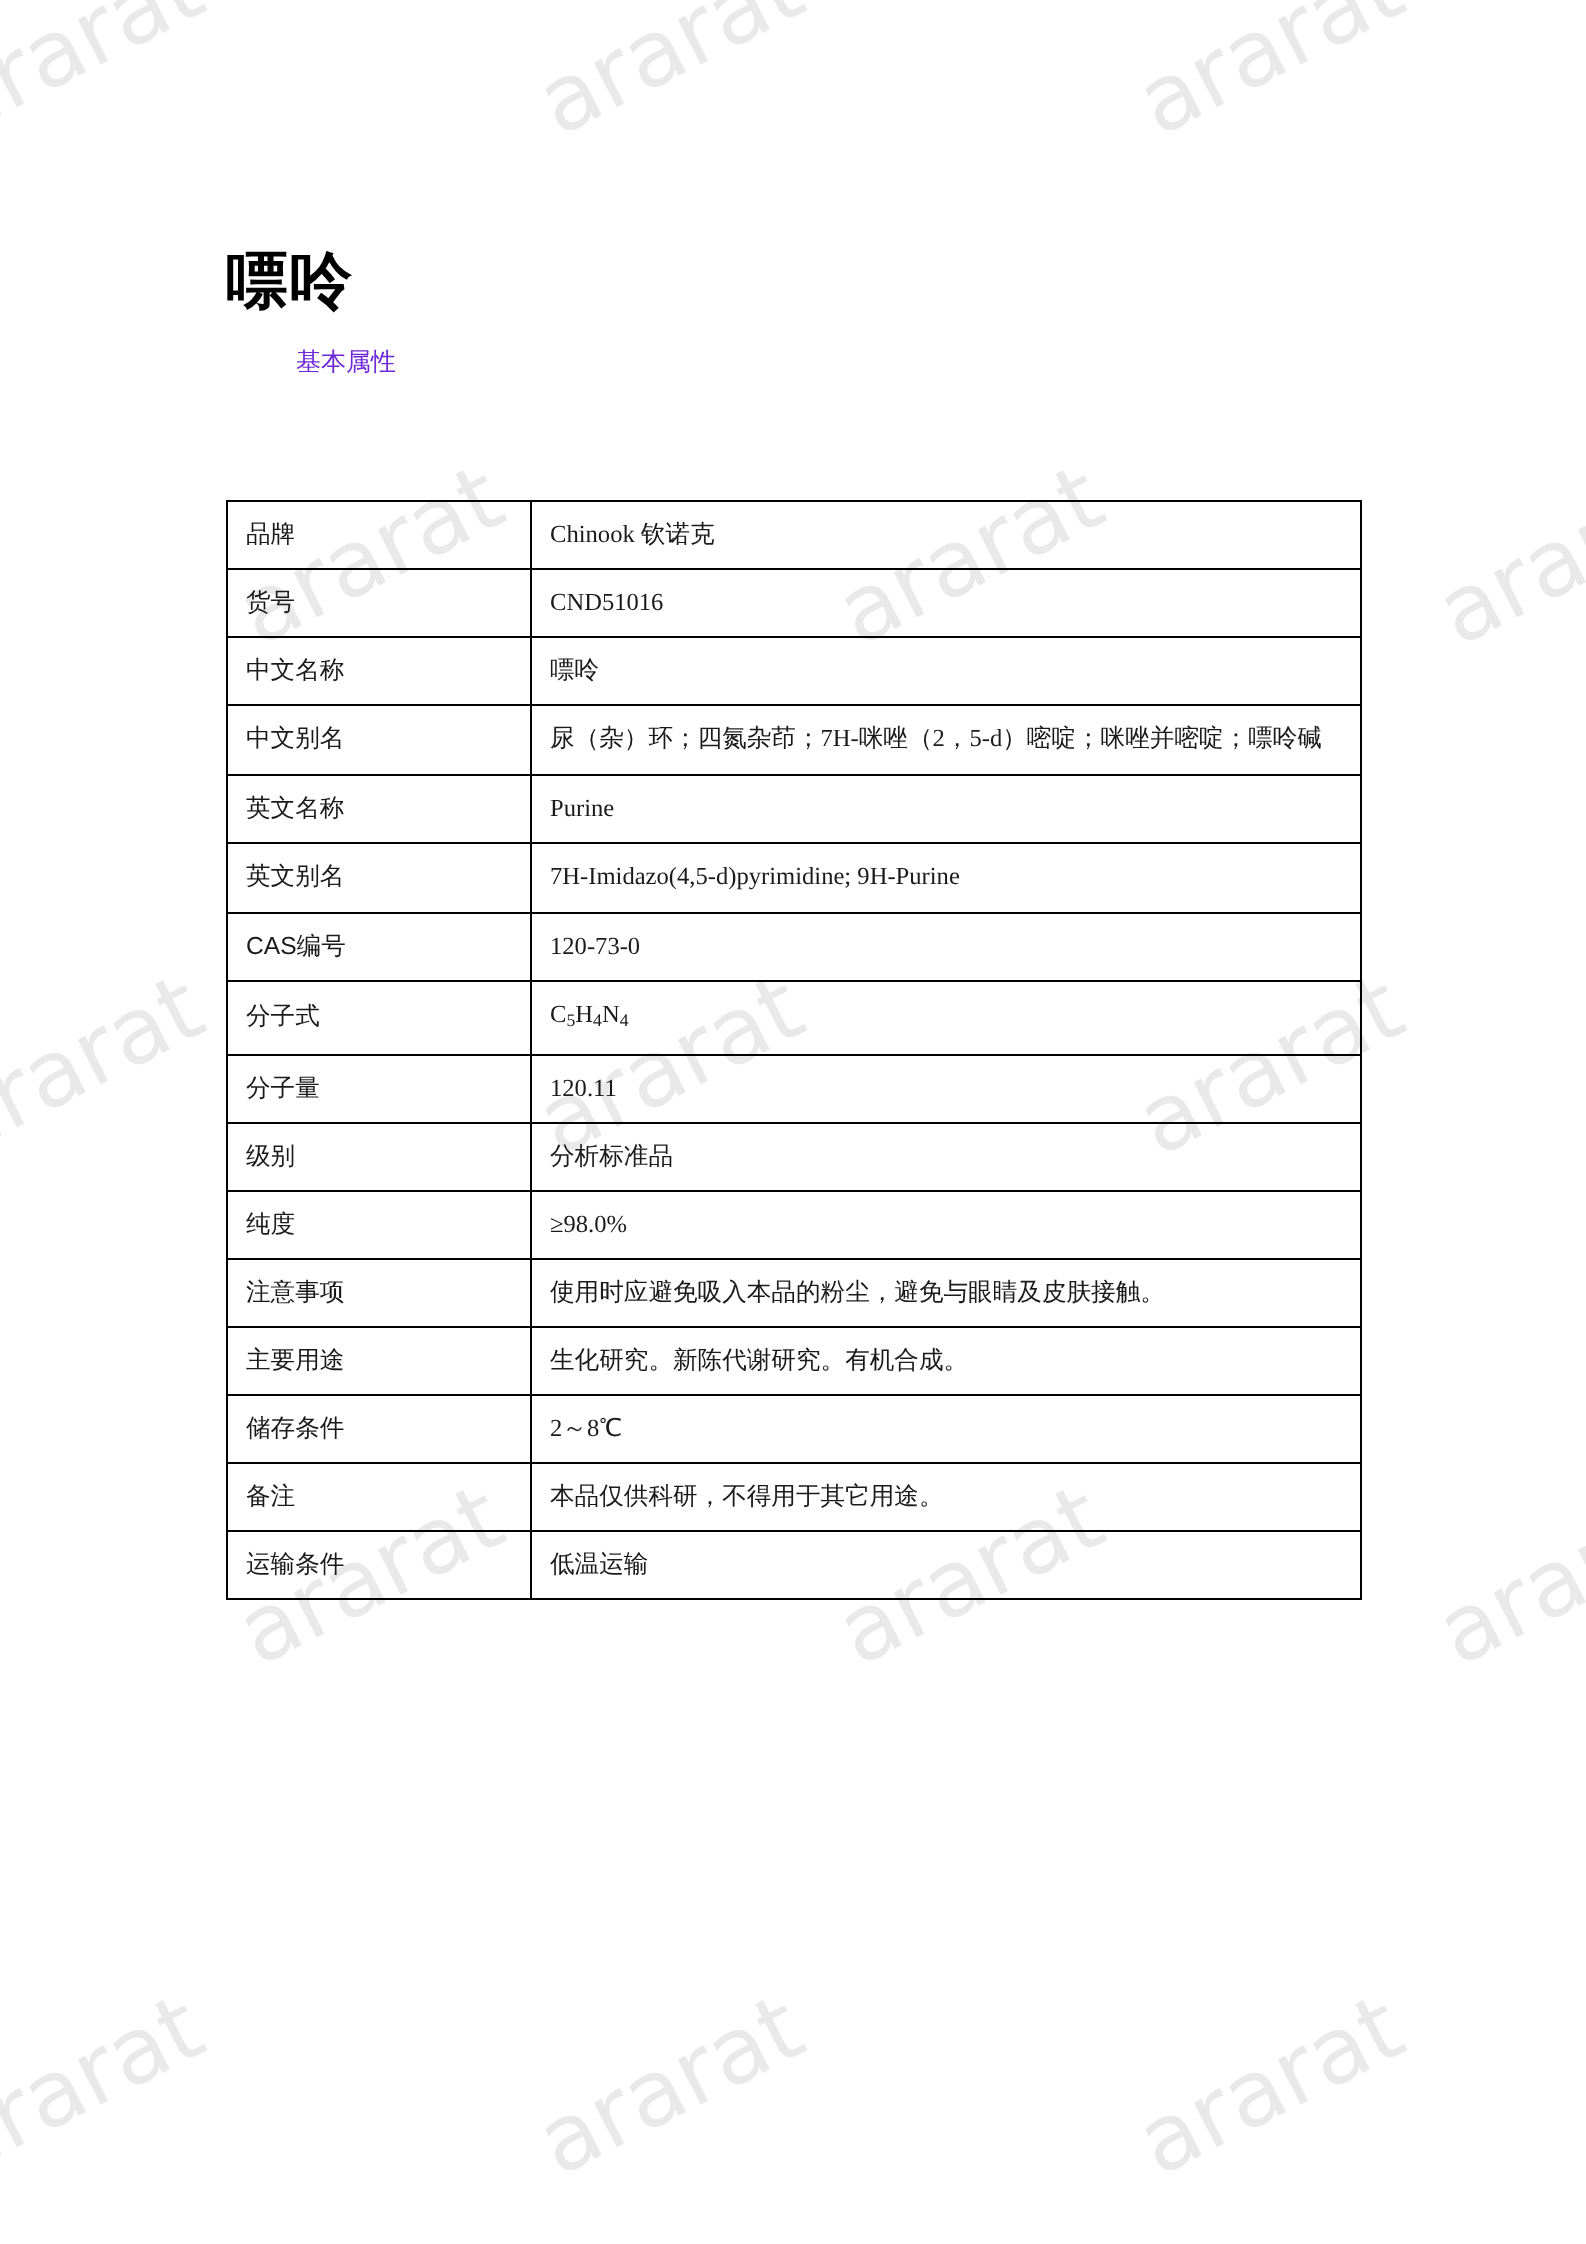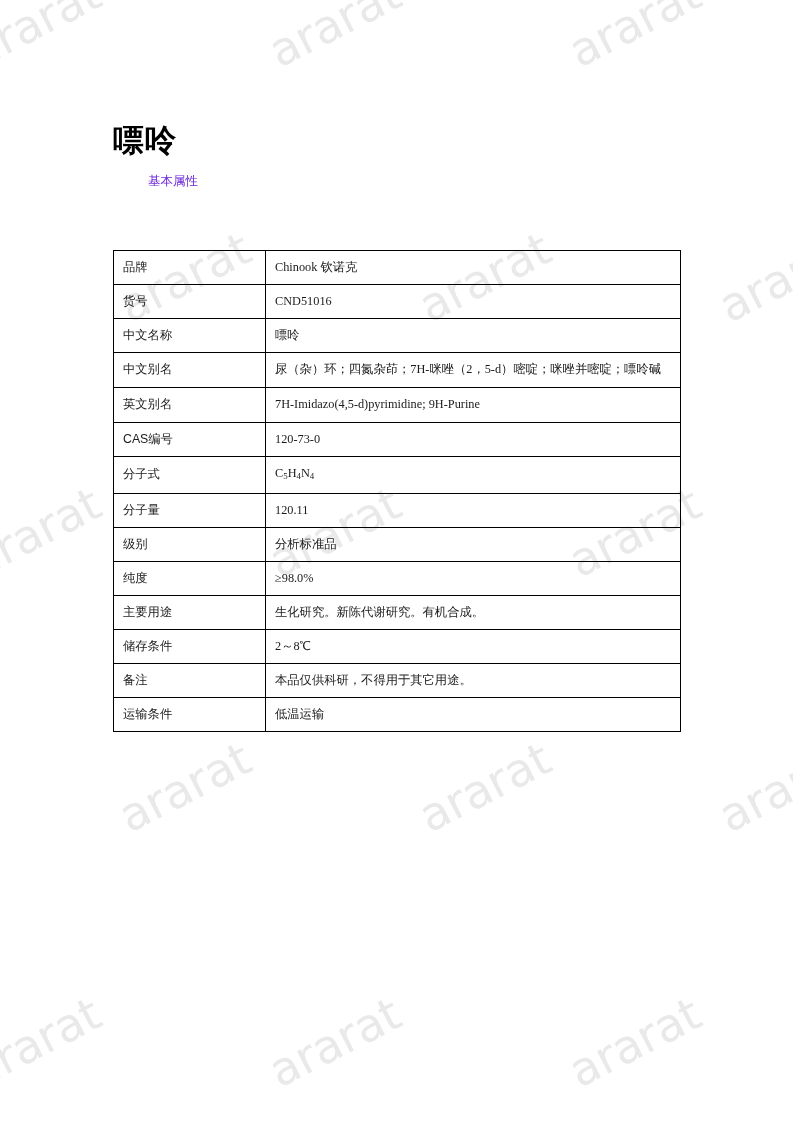--- a/index.html
+++ b/index.html
@@ -143,20 +143,24 @@
           <td class="cell-value">CND51016</td>
         </tr>
         <tr>
           <td class="cell-label">中文名称</td>
           <td class="cell-value">嘌呤</td>
         </tr>
         <tr class="tall">
           <td class="cell-label">中文别名</td>
           <td class="cell-value">尿（杂）环；四氮杂茚；7H-咪唑（2，5-d）嘧啶；咪唑并嘧啶；嘌呤碱</td>
         </tr>
+        <tr>
+          <td class="cell-label">英文名称</td>
+          <td class="cell-value">Purine</td>
+        </tr>
         <tr class="tall">
           <td class="cell-label">英文别名</td>
           <td class="cell-value">7H-Imidazo(4,5-d)pyrimidine; 9H-Purine</td>
         </tr>
         <tr>
           <td class="cell-label">CAS编号</td>
           <td class="cell-value">120-73-0</td>
         </tr>
         <tr>
           <td class="cell-label">分子式</td>
@@ -168,20 +172,24 @@
         </tr>
         <tr>
           <td class="cell-label">级别</td>
           <td class="cell-value">分析标准品</td>
         </tr>
         <tr>
           <td class="cell-label">纯度</td>
           <td class="cell-value">≥98.0%</td>
         </tr>
         <tr>
+          <td class="cell-label">注意事项</td>
+          <td class="cell-value">使用时应避免吸入本品的粉尘，避免与眼睛及皮肤接触。</td>
+        </tr>
+        <tr>
           <td class="cell-label">主要用途</td>
           <td class="cell-value">生化研究。新陈代谢研究。有机合成。</td>
         </tr>
         <tr>
           <td class="cell-label">储存条件</td>
           <td class="cell-value">2～8℃</td>
         </tr>
         <tr>
           <td class="cell-label">备注</td>
           <td class="cell-value">本品仅供科研，不得用于其它用途。</td>

